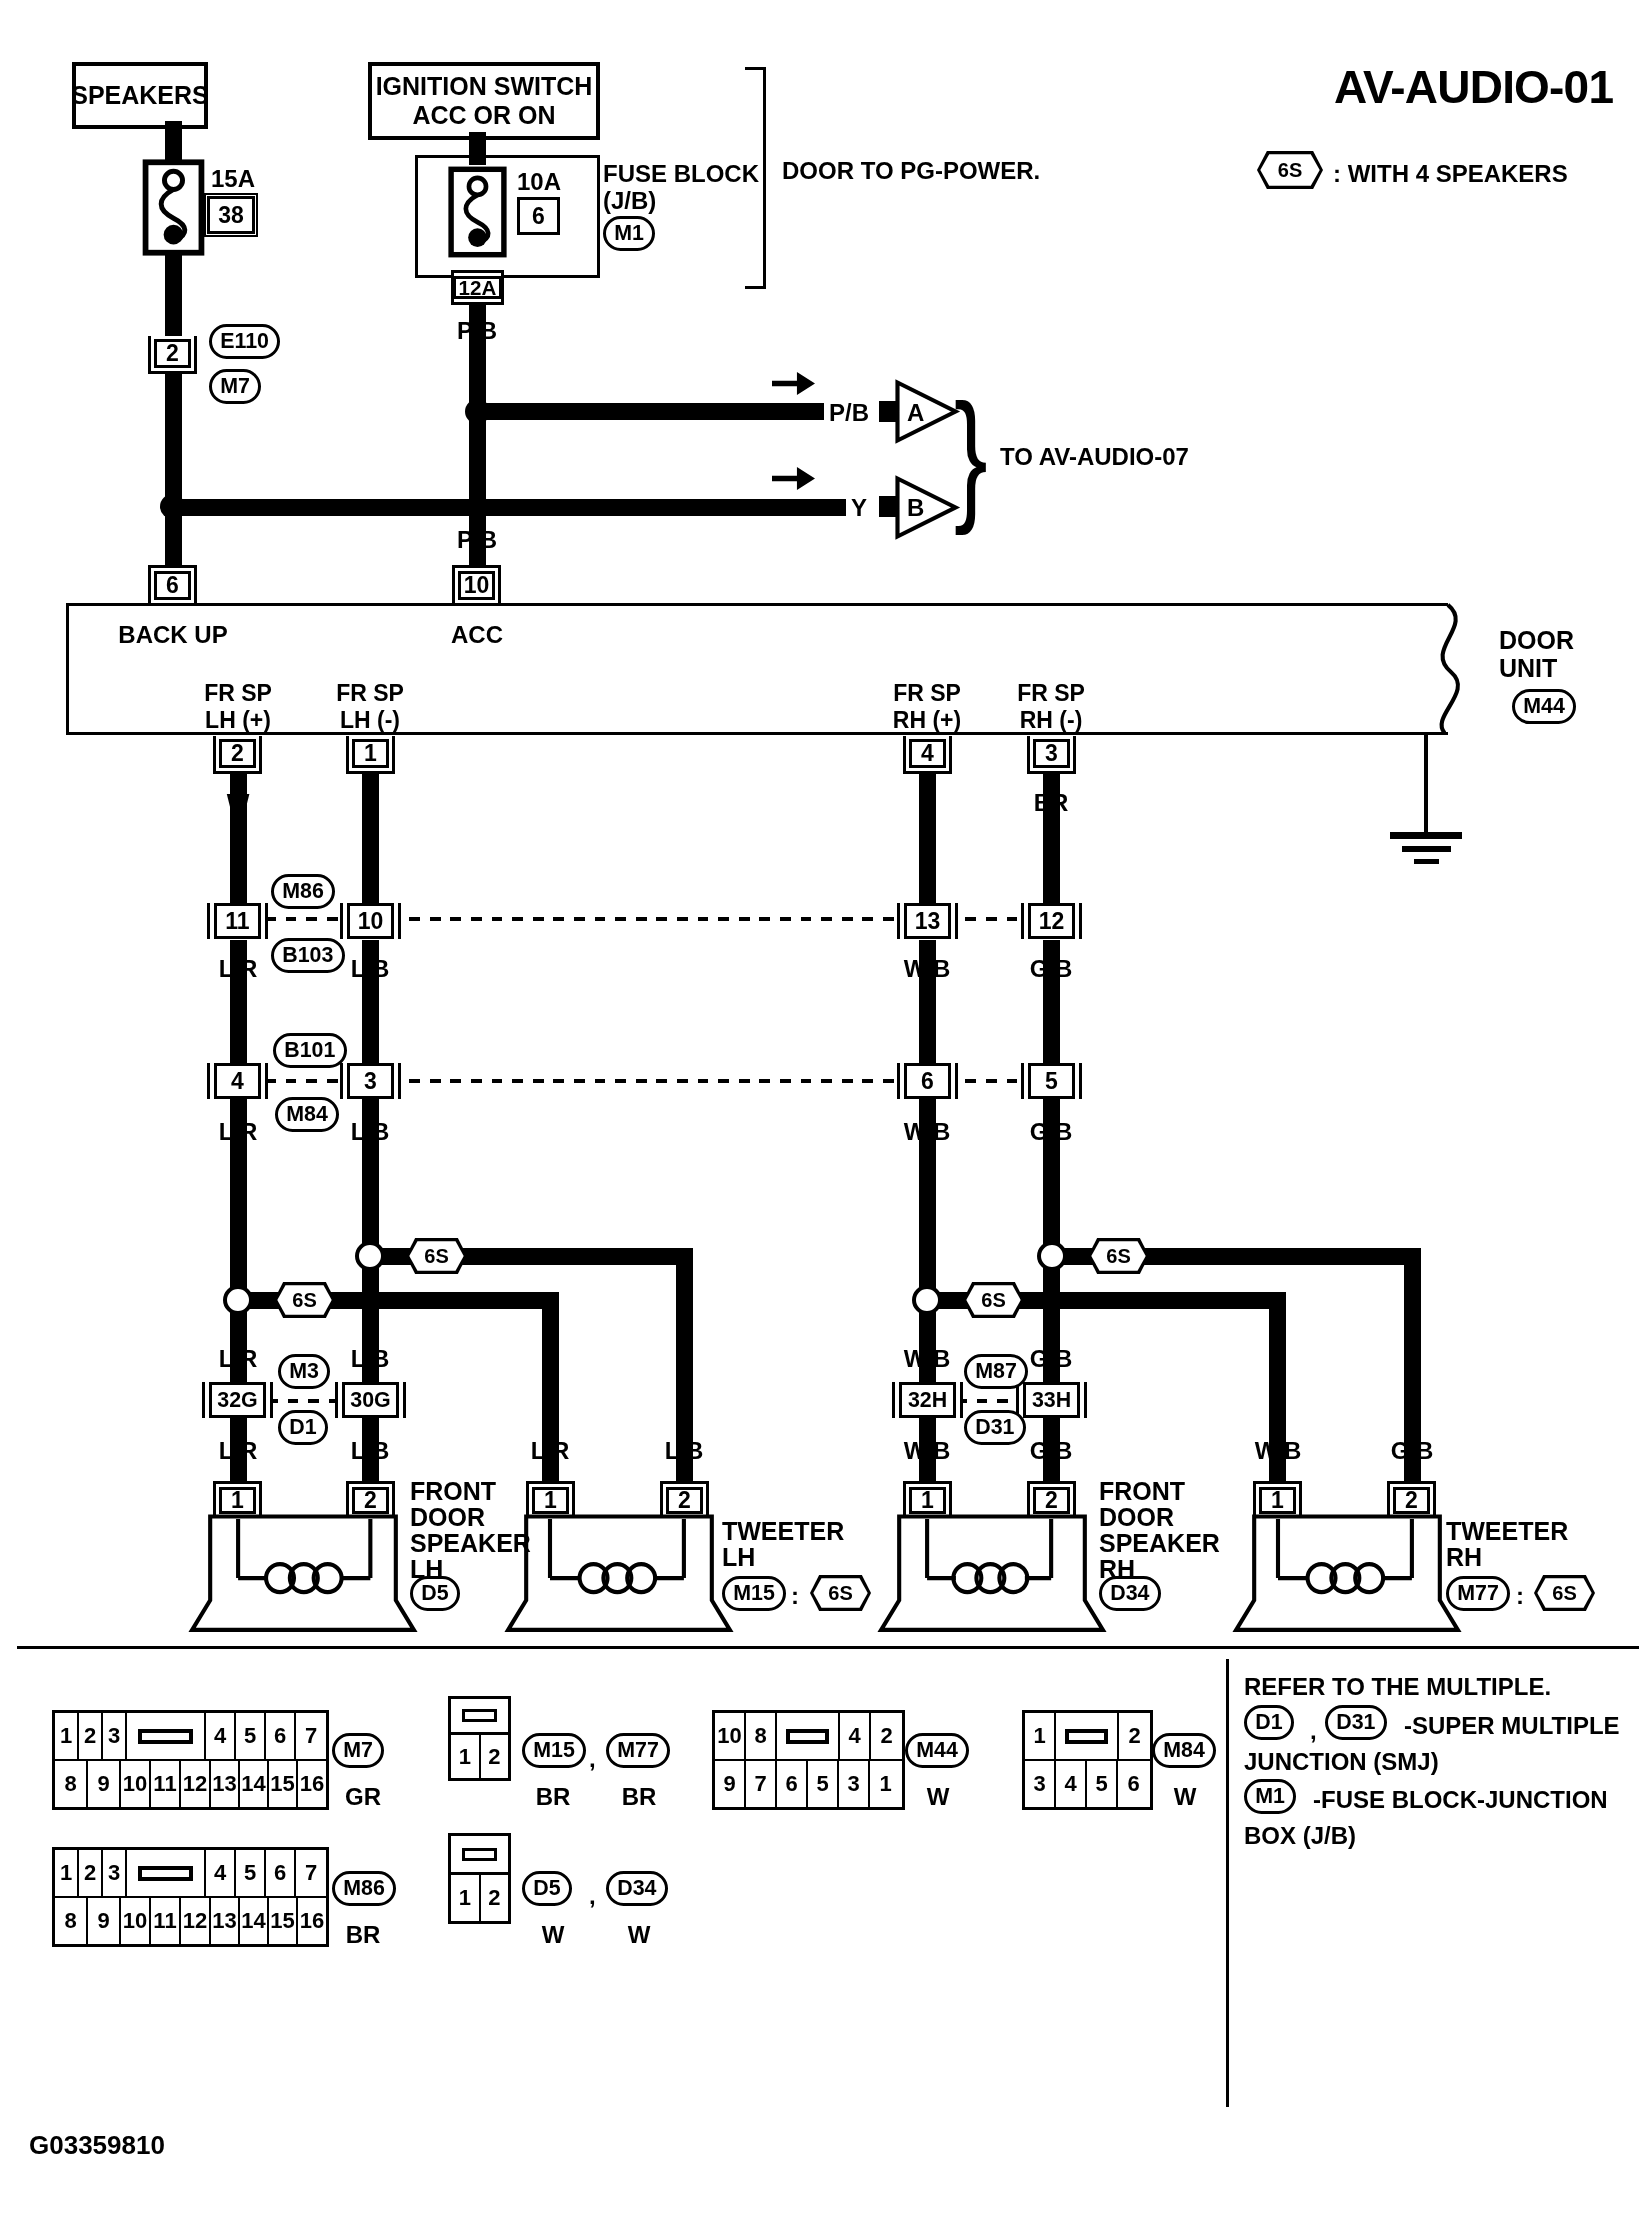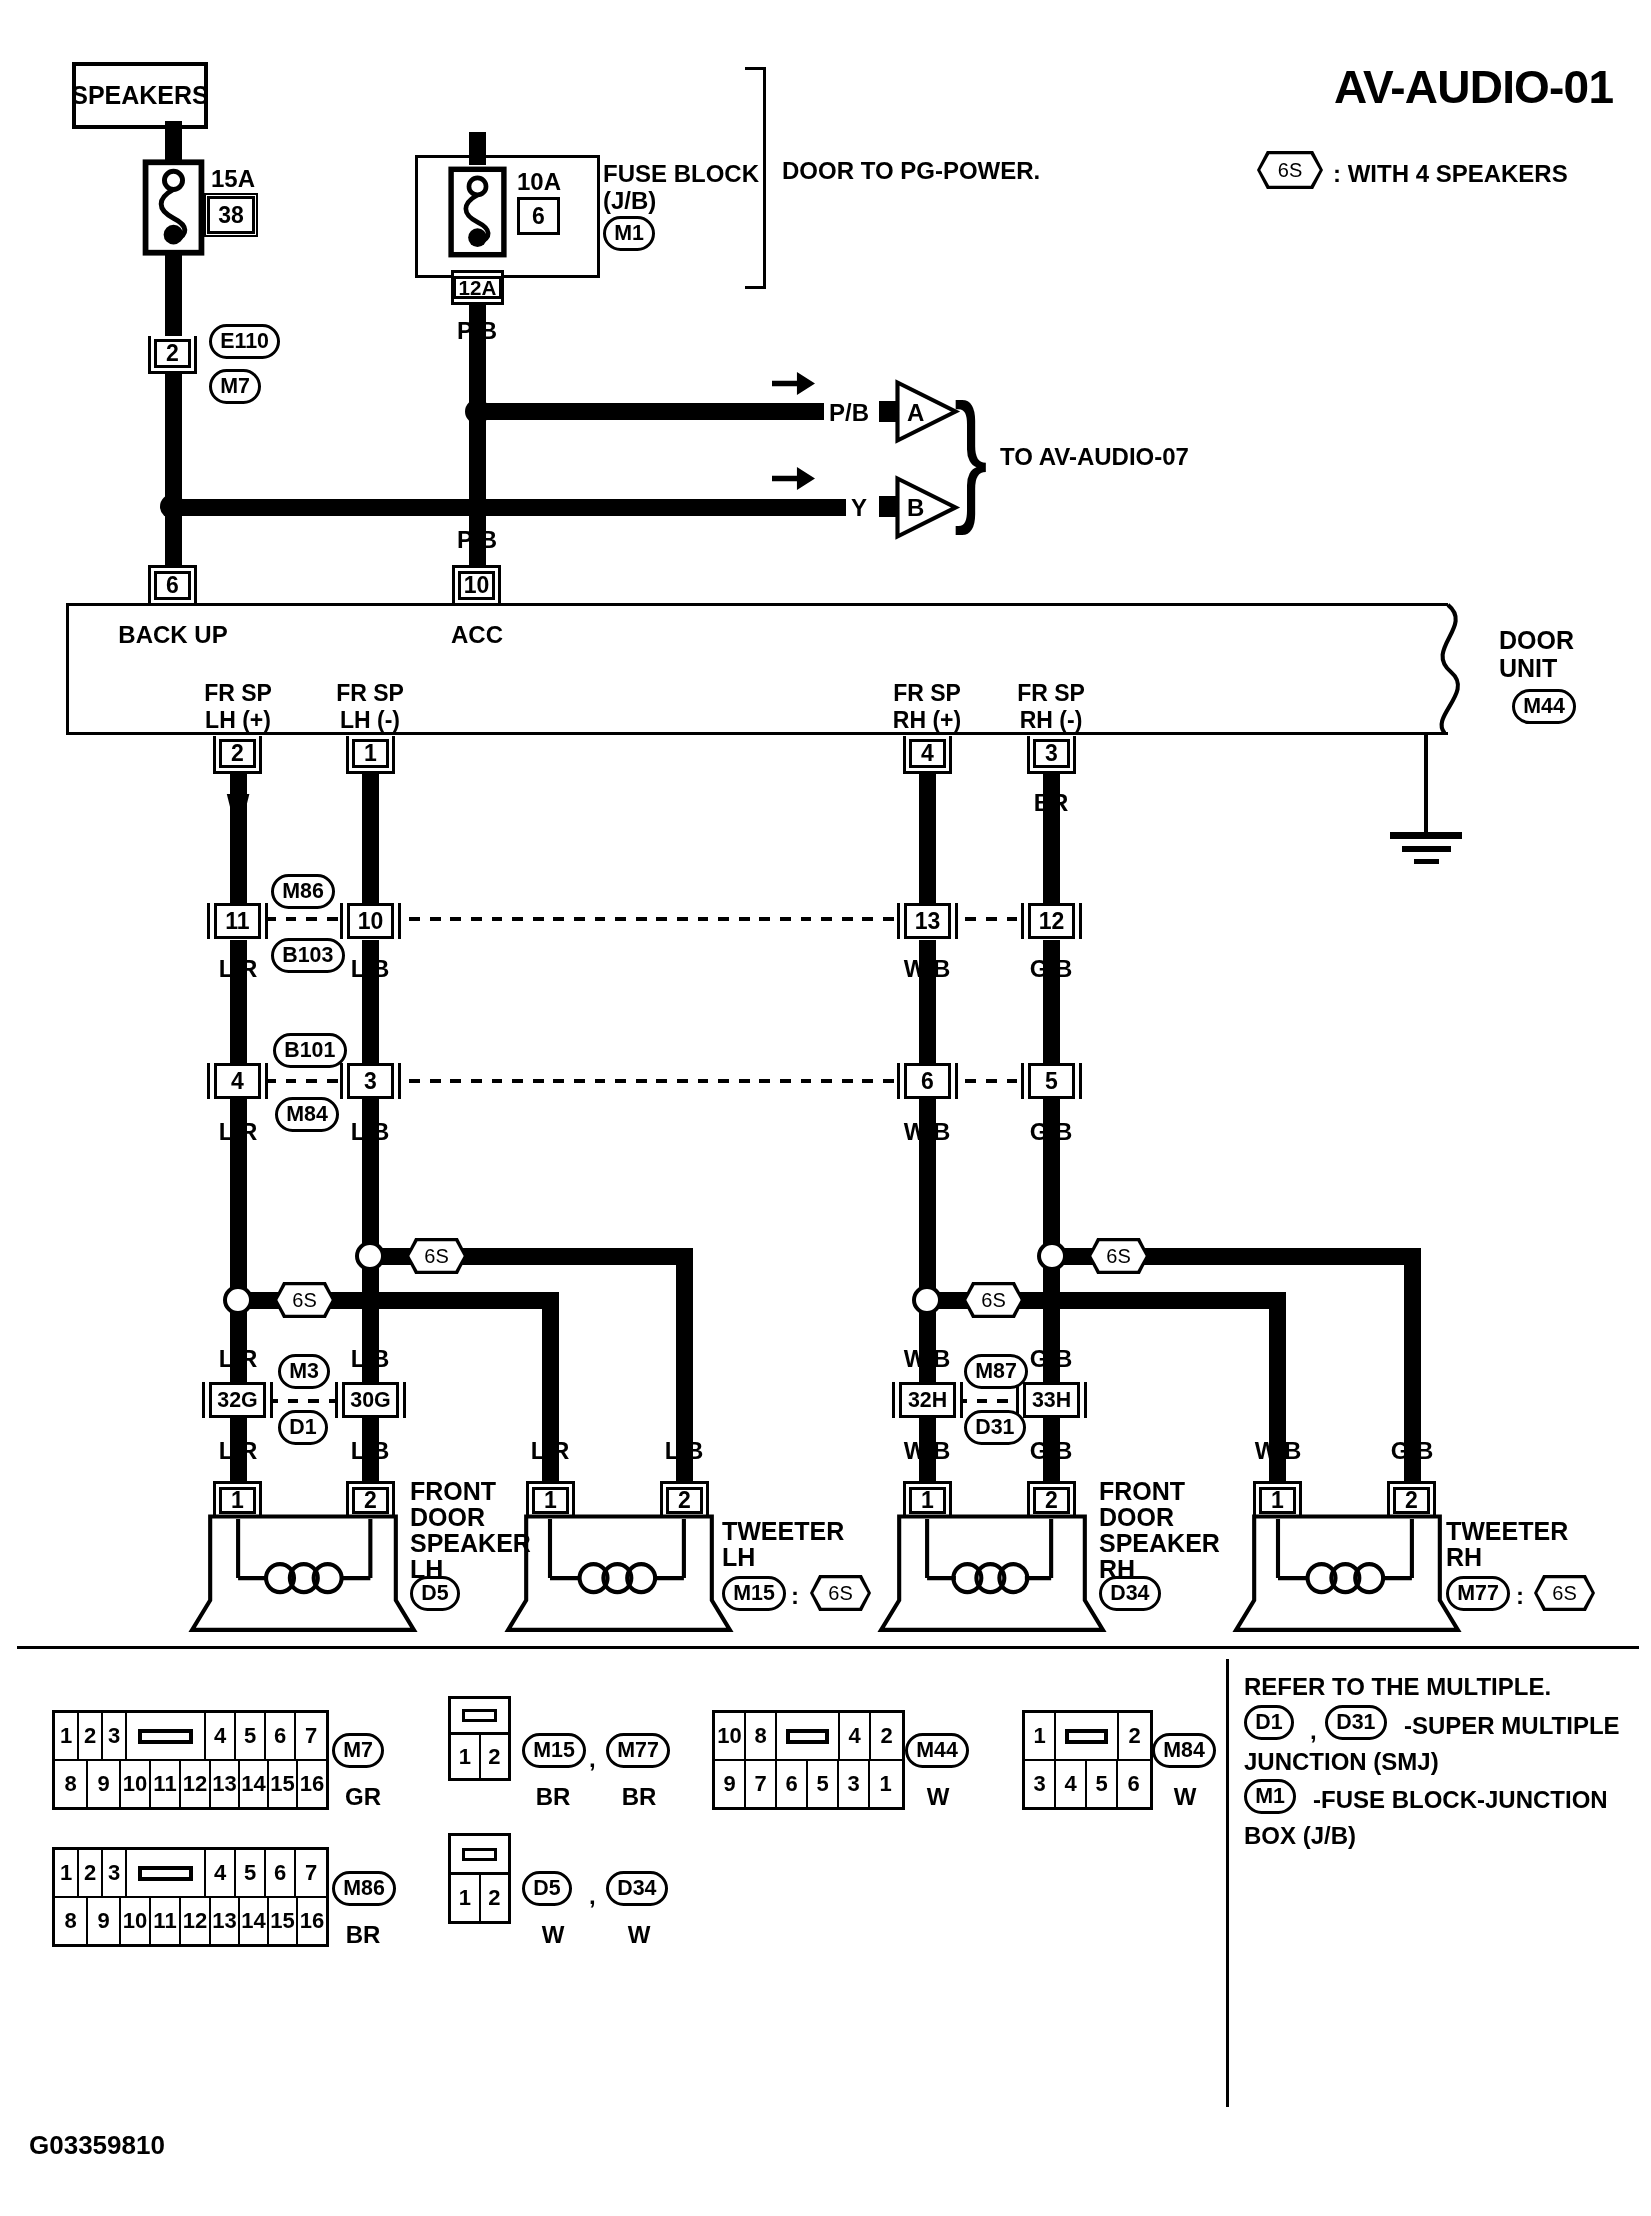--- a/index.html
+++ b/index.html
@@ -17,21 +17,21 @@
   .conn.open-bottom{border:3.3px solid #000;border-bottom:none}
   .conn.sides{border-left:3.3px solid #000;border-right:3.3px solid #000;padding:0 4.1px}
   .conn.full{border:3.3px solid #000}
   .cbox{border:3.3px solid #000;background:#fff;flex:1;display:flex;align-items:center;justify-content:center;
     font-weight:bold;font-size:23px;white-space:nowrap;padding:0 2.5px}
   .oval{position:absolute;border:3.3px solid #000;border-radius:20px;background:#fff;font-weight:bold;font-size:21.4px;
     padding:2.5px 8.2px;white-space:nowrap;line-height:1.1}
   .hex{position:absolute;width:61px;height:36px}
   .hex .h-out{position:absolute;inset:0;background:#000;clip-path:polygon(15% 0,85% 0,100% 50%,85% 100%,15% 100%,0 50%)}
   .hex .h-in{position:absolute;inset:3.3px;background:#fff;clip-path:polygon(15% 0,85% 0,100% 50%,85% 100%,15% 100%,0 50%);
-    display:flex;align-items:center;justify-content:center;font-weight:normal;font-size:20px}
+    display:flex;align-items:center;justify-content:center;font-weight:bold;font-size:20px}
   .circ{position:absolute;width:30px;height:30px;border-radius:50%;border:4.1px solid #000;background:#fff;box-sizing:border-box}
   .dot{position:absolute;width:25px;height:25px;border-radius:50%;background:#000}
   .arrow{position:absolute;width:43px;height:23px;background:#000;
     clip-path:polygon(0 38%,58% 38%,58% 0,100% 50%,58% 100%,58% 62%,0 62%)}
   .dashh{position:absolute;height:4.1px;background:repeating-linear-gradient(90deg,#000 0,#000 10.7px,transparent 10.7px,transparent 20.6px)}
   .pgrid{position:absolute;border:3.3px solid #000;background:#fff}
   .prow{display:flex}
   .prow + .prow{border-top:2.5px solid #000}
   .pcell{box-sizing:border-box;height:46px;display:flex;align-items:center;justify-content:center;
     font-weight:bold;font-size:22px;border-right:2.5px solid #000}
@@ -52,20 +52,24 @@
 <div id="canvas">
 
   <div class="lb" style="left:1334px;top:63px;font-size:46px;letter-spacing:-0.8px">AV-AUDIO-01</div>
   <div class="hex" style="left:1257px;top:151px;width:66px;height:38px">
     <div class="h-out"></div>
       <div class="h-in">6S</div>
   </div>
   <div class="lb" style="left:1333px;top:161px">: WITH 4 SPEAKERS</div>
 
   <div class="bigbox" style="left:72px;top:62px;width:128px;height:59px">SPEAKERS</div>
+  <div class="bigbox" style="left:368px;top:62px;width:224px;height:70px">
+    <div><span>IGNITION SWITCH</span><br>
+         <span>ACC OR ON</span></div>
+  </div>
 
   <div class="wv" style="left:165px;top:121px;height:447px"></div>
   <svg style="left:142px;top:159px" width="63" height="97" viewBox="0 0 76 118">
     <rect x="4" y="4" width="68" height="110" fill="#fff" stroke="#000" stroke-width="7"></rect>
     <circle cx="38" cy="26" r="11" fill="#fff" stroke="#000" stroke-width="6"></circle>
     <path d="M38 37 C18 48,18 62,38 72 C56 81,56 92,40 99" fill="none" stroke="#000" stroke-width="6"></path>
     <circle cx="38" cy="92" r="12" fill="#000"></circle>
   </svg>
   <div class="lb" style="left:211px;top:166px">15A</div>
   <div class="conn full" style="left:207px;top:196px;width:48px;height:38px;padding:0">

